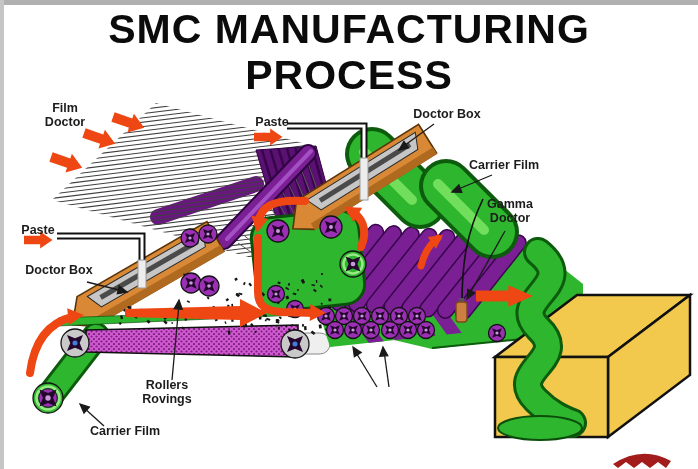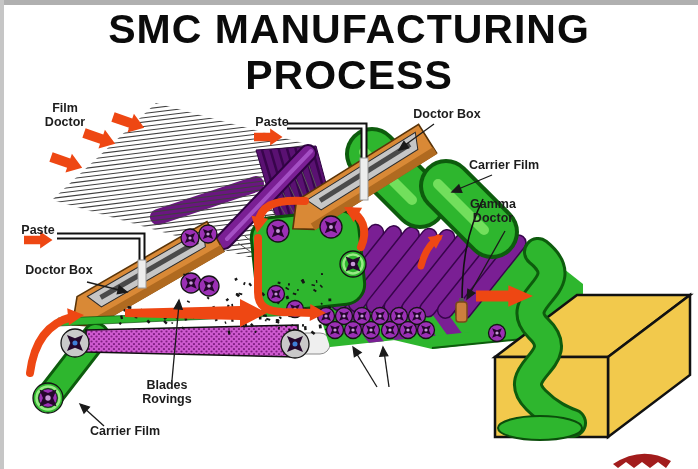--- a/index.html
+++ b/index.html
@@ -520,27 +520,27 @@
   <div>PROCESS</div>
 </div>
 
 <div class="lbl" style="left:28px;top:102px;width:74px">
   <div>Film</div>
       <div>Doctor</div>
 </div>
 <div class="lbl" style="left:248px;top:116px;width:48px">Paste</div>
 <div class="lbl" style="left:408px;top:108px;width:78px">Doctor Box</div>
 <div class="lbl" style="left:462px;top:159px;width:84px">Carrier Film</div>
-<div class="lbl" style="left:461px;top:198px;width:64px">
+<div class="lbl" style="left:478px;top:198px;width:64px">
   <div>Gamma</div>
       <div>Doctor</div>
 </div>
 <div class="lbl" style="left:12px;top:224px;width:52px">Paste</div>
 <div class="lbl" style="left:18px;top:264px;width:82px">Doctor Box</div>
 <div class="lbl" style="left:128px;top:379px;width:78px">
-  <div>Blades</div>
+  <div>Rollers</div>
       <div>Rovings</div>
 </div>
 <div class="lbl" style="left:82px;top:425px;width:86px">Carrier Film</div>
 <div class="lbl" style="left:318px;top:387px;width:98px">
 </div>
 
 </div>
 
 </body></html>

